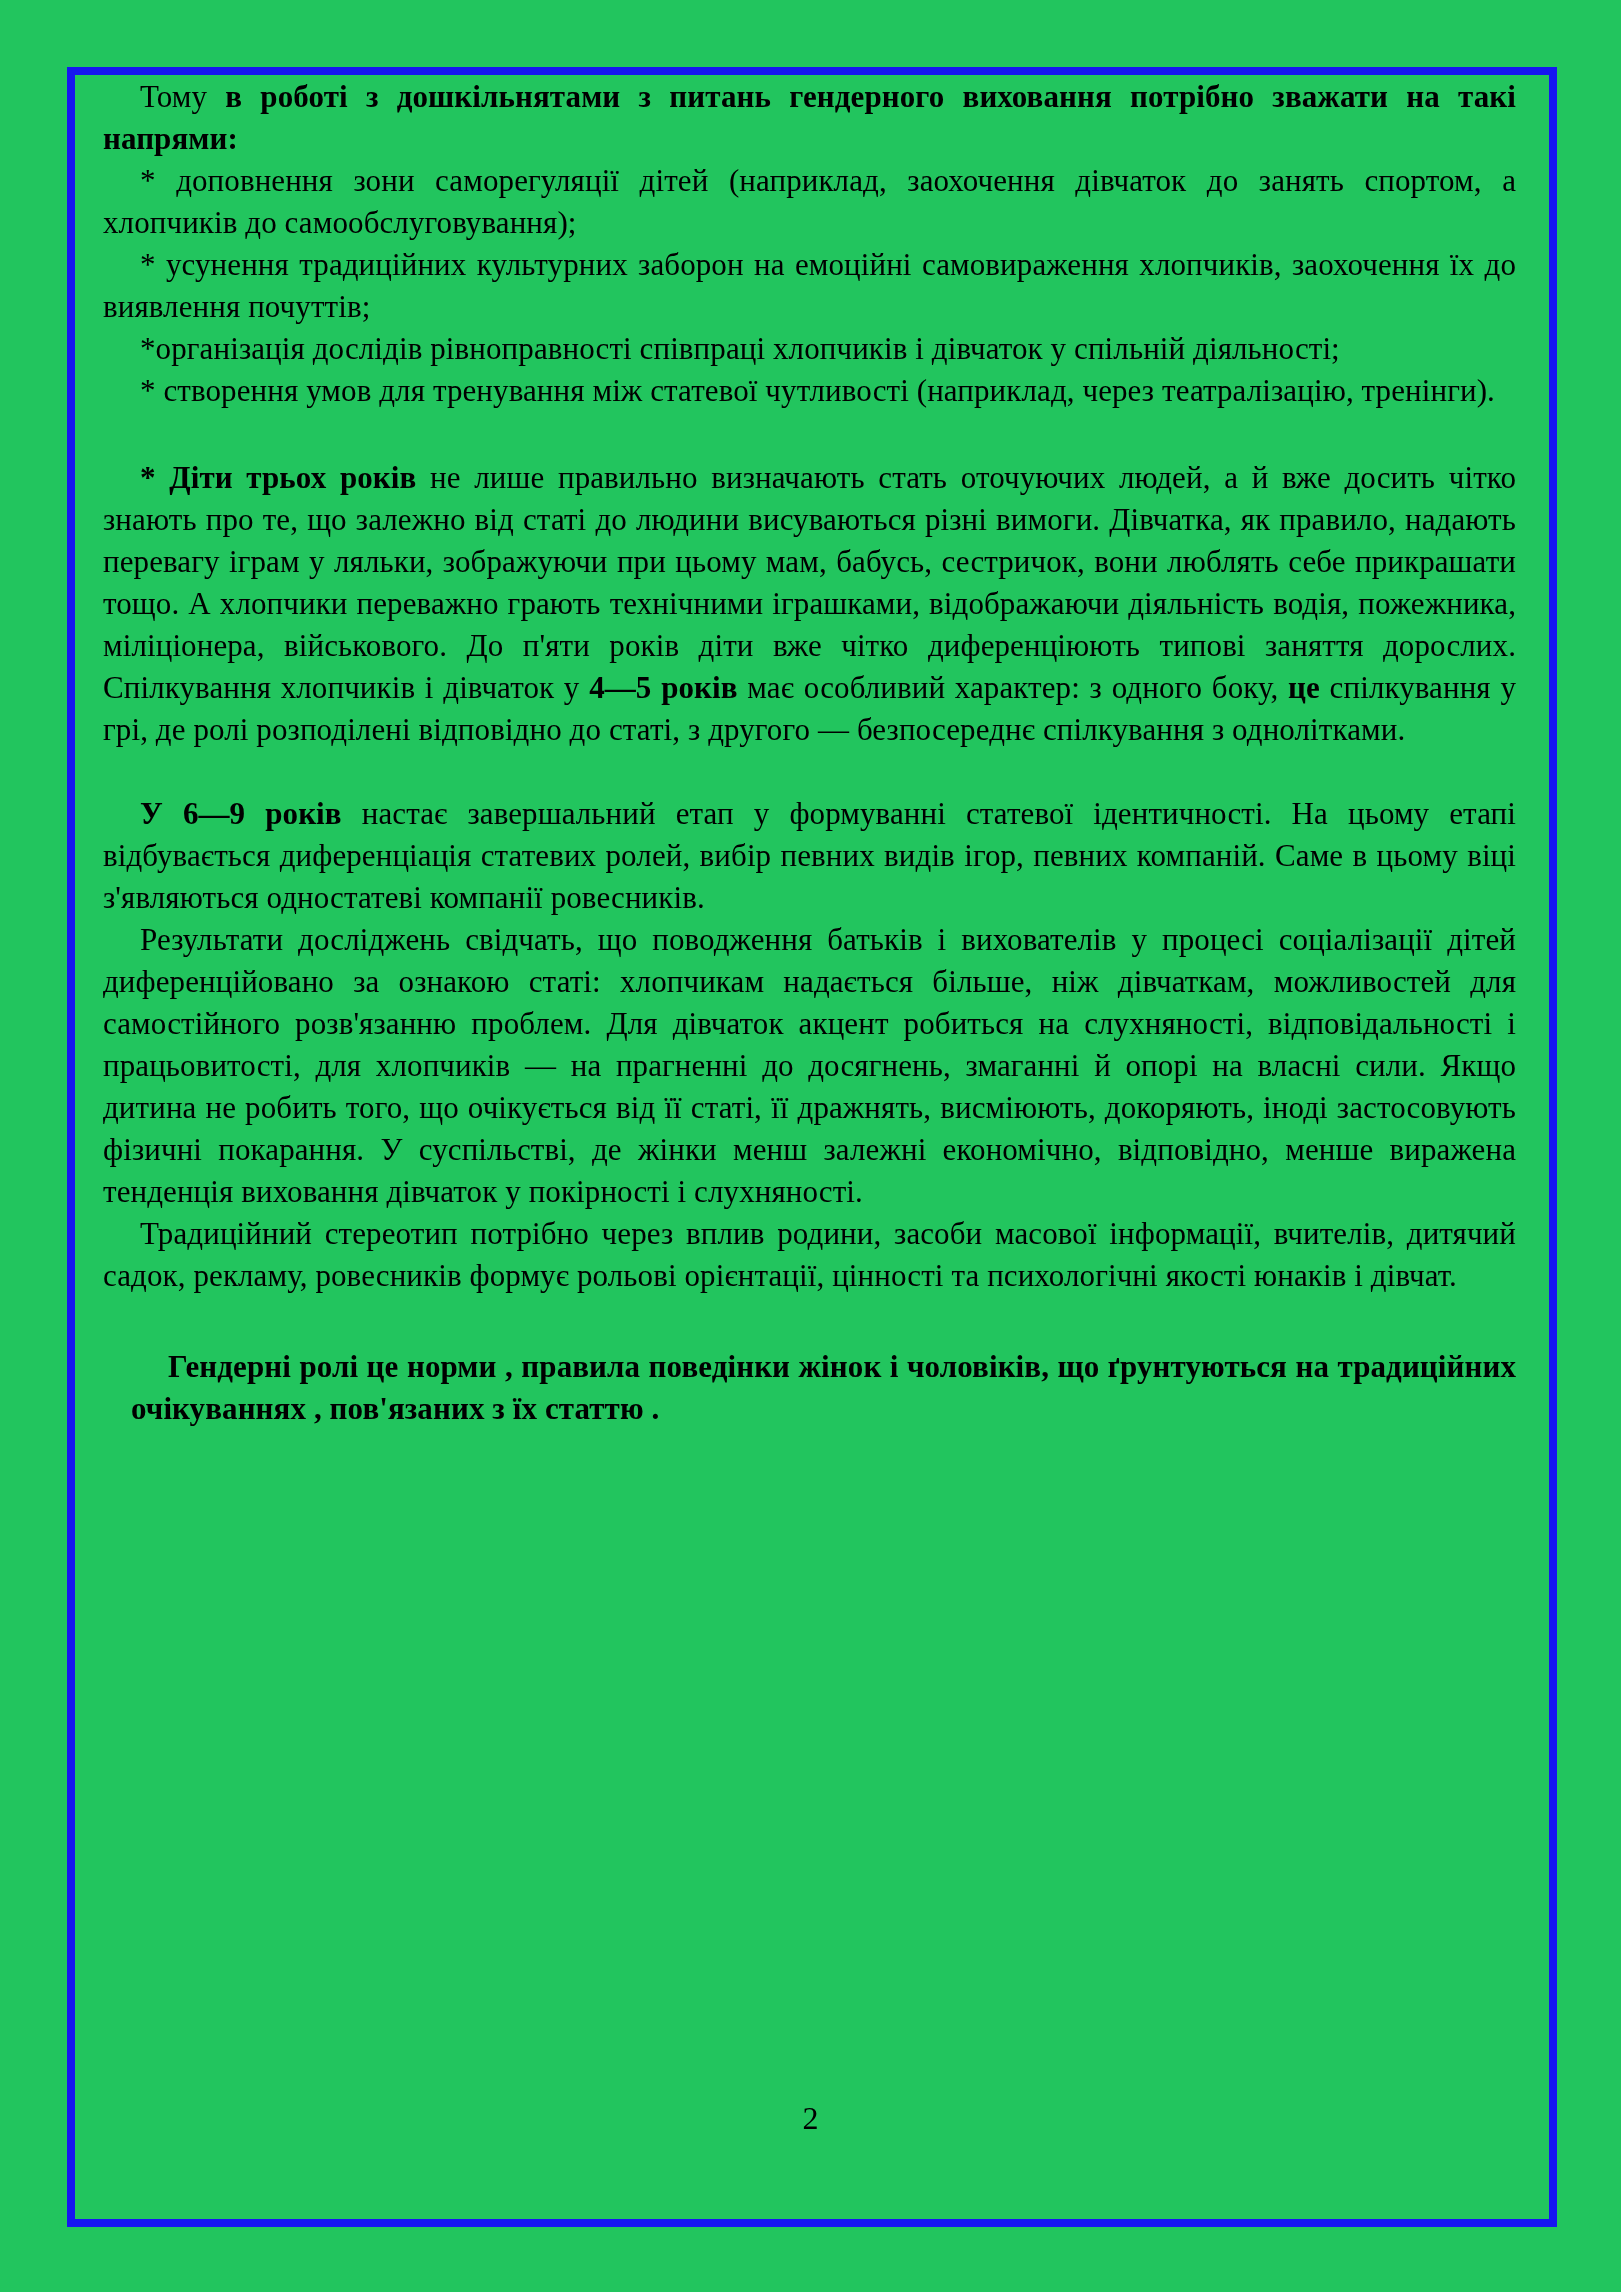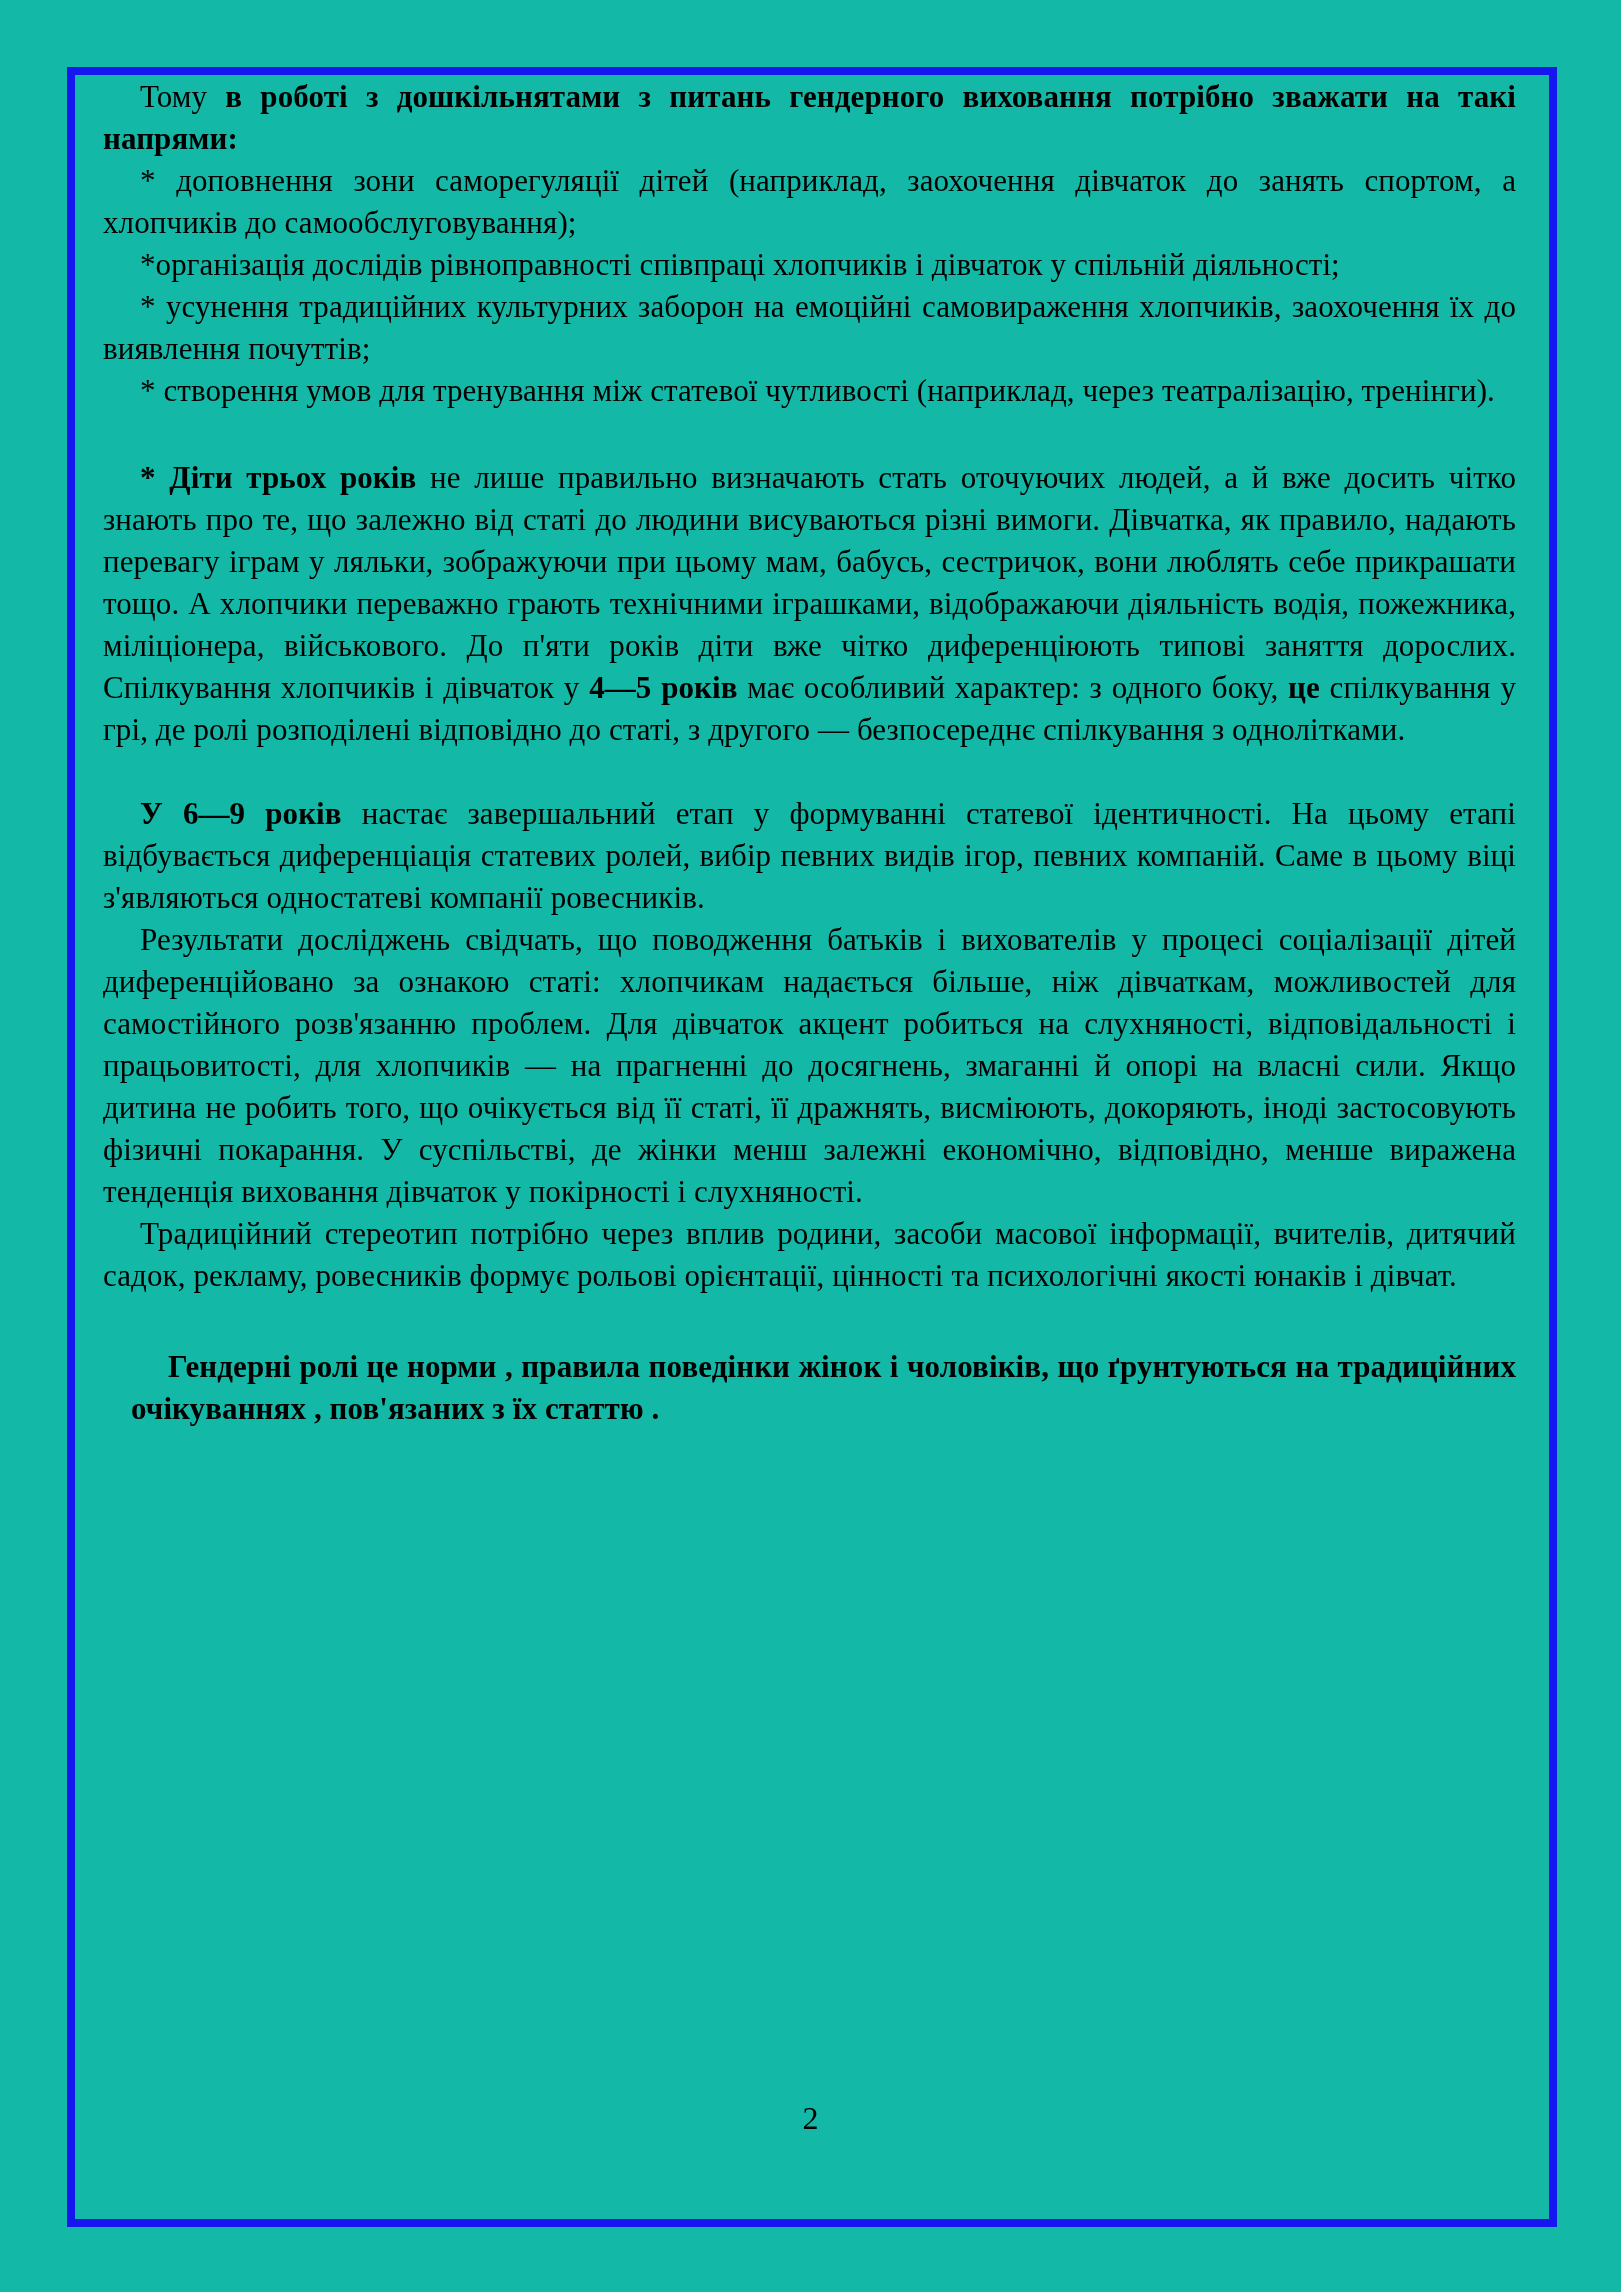--- a/index.html
+++ b/index.html
@@ -12,21 +12,21 @@
     background: #FBFB9E;
     font-family: "Liberation Serif", "DejaVu Serif", serif;
     overflow: hidden;
   }
   .page {
     position: absolute;
     left: 0;
     top: 0;
     width: 1621px;
     height: 2293px;
-    background: #14b8a6;
+    background: #22c55e;
     box-sizing: border-box;
   }
   .frame {
     position: absolute;
     left: 67px;
     top: 67px;
     width: 1490px;
     height: 2160px;
     border: 8.8px solid #1616F0;
     box-sizing: border-box;
@@ -75,23 +75,23 @@
 
 <div class="page">
   <div class="frame"></div>
 
   <div class="content">
 
     <p class="ind"><span>Тому </span><span class="bold">в роботі з дошкільнятами з питань гендерного виховання потрібно зважати на такі напрями:</span></p>
 
     <p class="ind">* доповнення зони саморегуляції дітей (наприклад, заохочення дівчаток до занять спортом, а хлопчиків до самообслуговування);</p>
 
+    <p class="ind">* усунення традиційних культурних заборон на емоційні самовираження хлопчиків, заохочення їх до виявлення почуттів;</p>
+
     <p class="ind">*організація дослідів рівноправності співпраці хлопчиків і дівчаток у спільній діяльності;</p>
-
-    <p class="ind">* усунення традиційних культурних заборон на емоційні самовираження хлопчиків, заохочення їх до виявлення почуттів;</p>
 
     <p class="ind">* створення умов для тренування між статевої чутливості (наприклад, через театралізацію, тренінги).</p>
 
     <div class="gap-md"></div>
 
     <p class="ind"><span class="bold">* Діти трьох років</span><span> не лише правильно визначають стать оточуючих людей, а й вже досить чітко знають про те, що залежно від статі до людини висуваються різні вимоги. Дівчатка, як правило, надають перевагу іграм у ляльки, зображуючи при цьому мам, бабусь, сестричок, вони люблять себе прикрашати тощо. А хлопчики переважно грають технічними іграшками, відображаючи діяльність водія, пожежника, міліціонера, військового. До п'яти років діти вже чітко диференціюють типові заняття дорослих. Спілкування хлопчиків і дівчаток у </span><span class="bold">4—5 років</span><span> має особливий характер: з одного боку, </span><span class="bold">це</span><span> спілкування у грі, де ролі розподілені відповідно до статі, з другого — безпосереднє спілкування з однолітками.</span></p>
 
     <div class="gap-sm"></div>
 
     <p class="ind"><span class="bold">У 6—9 років</span><span> настає завершальний етап у формуванні статевої ідентичності. На цьому етапі відбувається диференціація статевих ролей, вибір певних видів ігор, певних компаній. Саме в цьому віці з'являються одностатеві компанії ровесників.</span></p>

